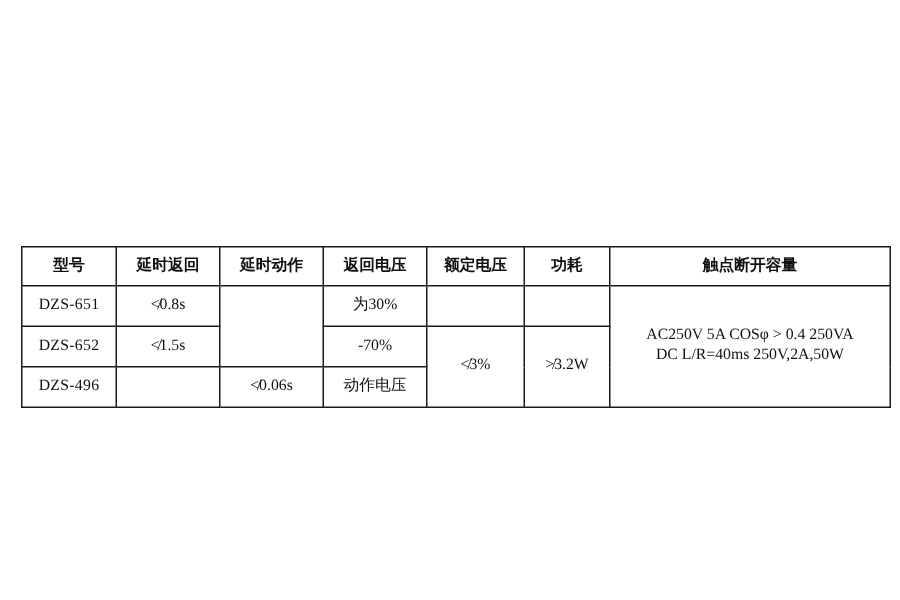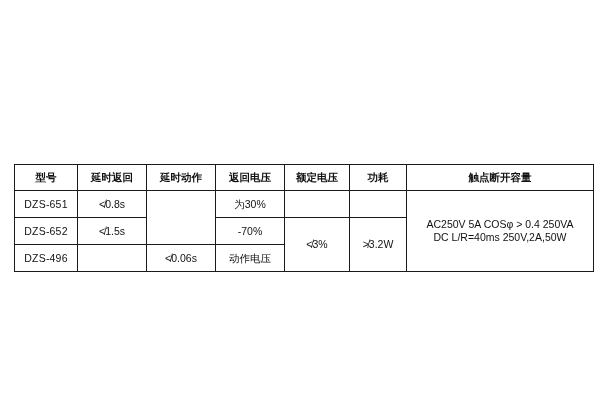--- a/index.html
+++ b/index.html
@@ -41,20 +41,21 @@
     font-weight: normal;
     line-height: 1.2;
   }
   table.spec thead td {
     height: 25px;
     font-weight: bold;
     font-size: 10.5px;
   }
   table.spec tbody td {
     height: 26px;
+    font-family: Liberation Serif, serif;
   }
   td.model {
     font-weight: bold;
     letter-spacing: 0.2px;
   }
   td.valcell {
     font-weight: bold;
   }
   td.capacity {
     text-align: left;

